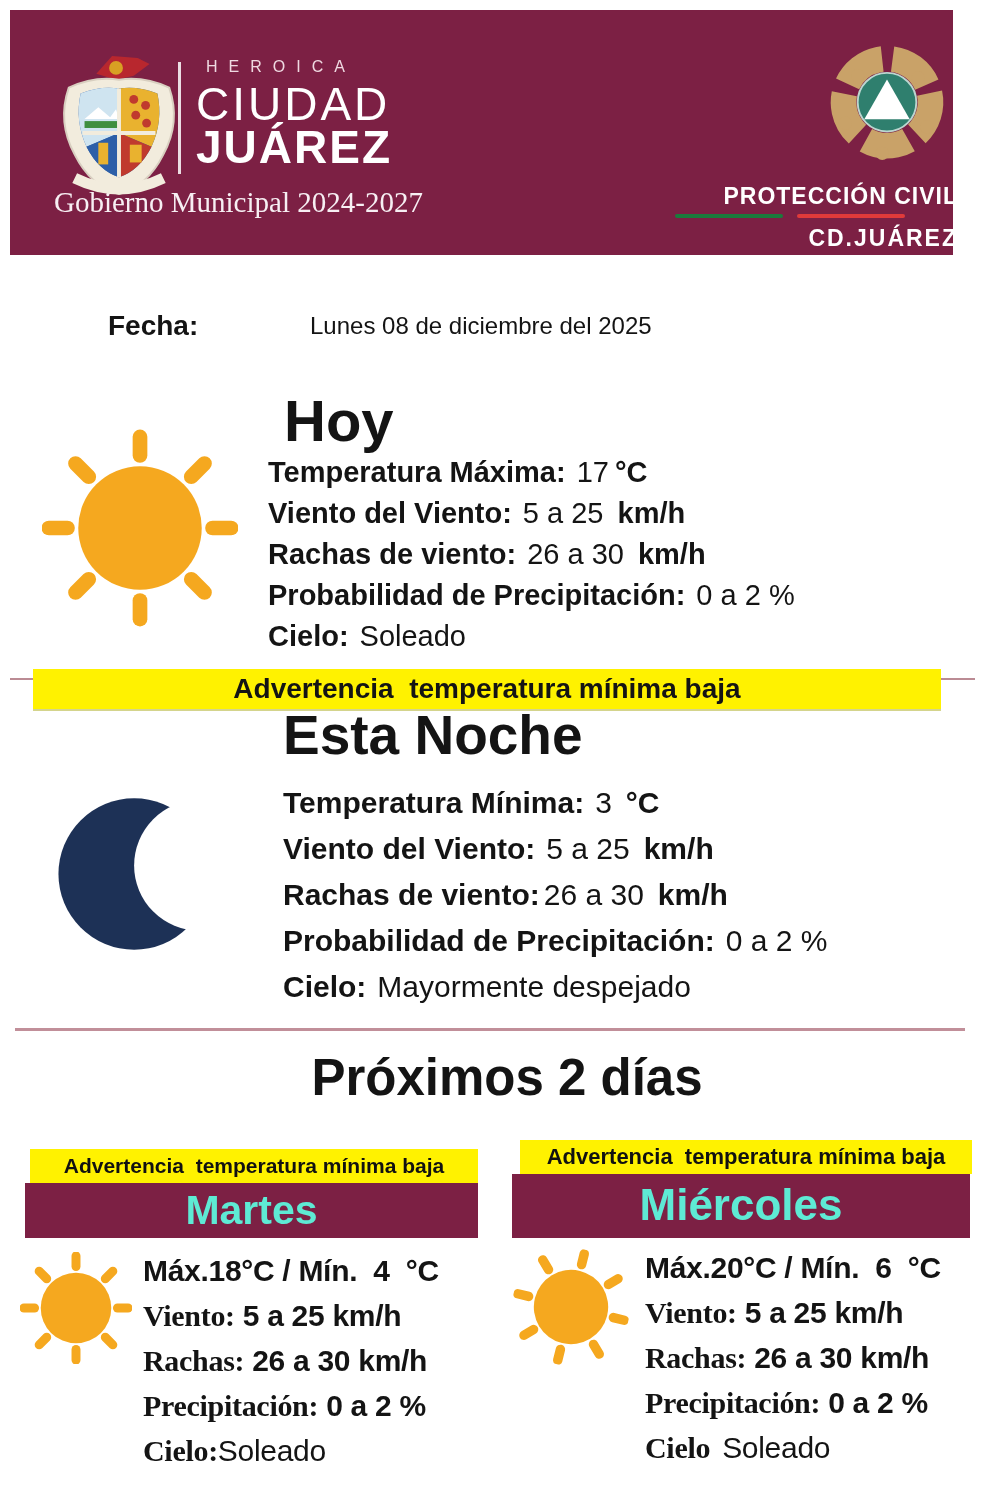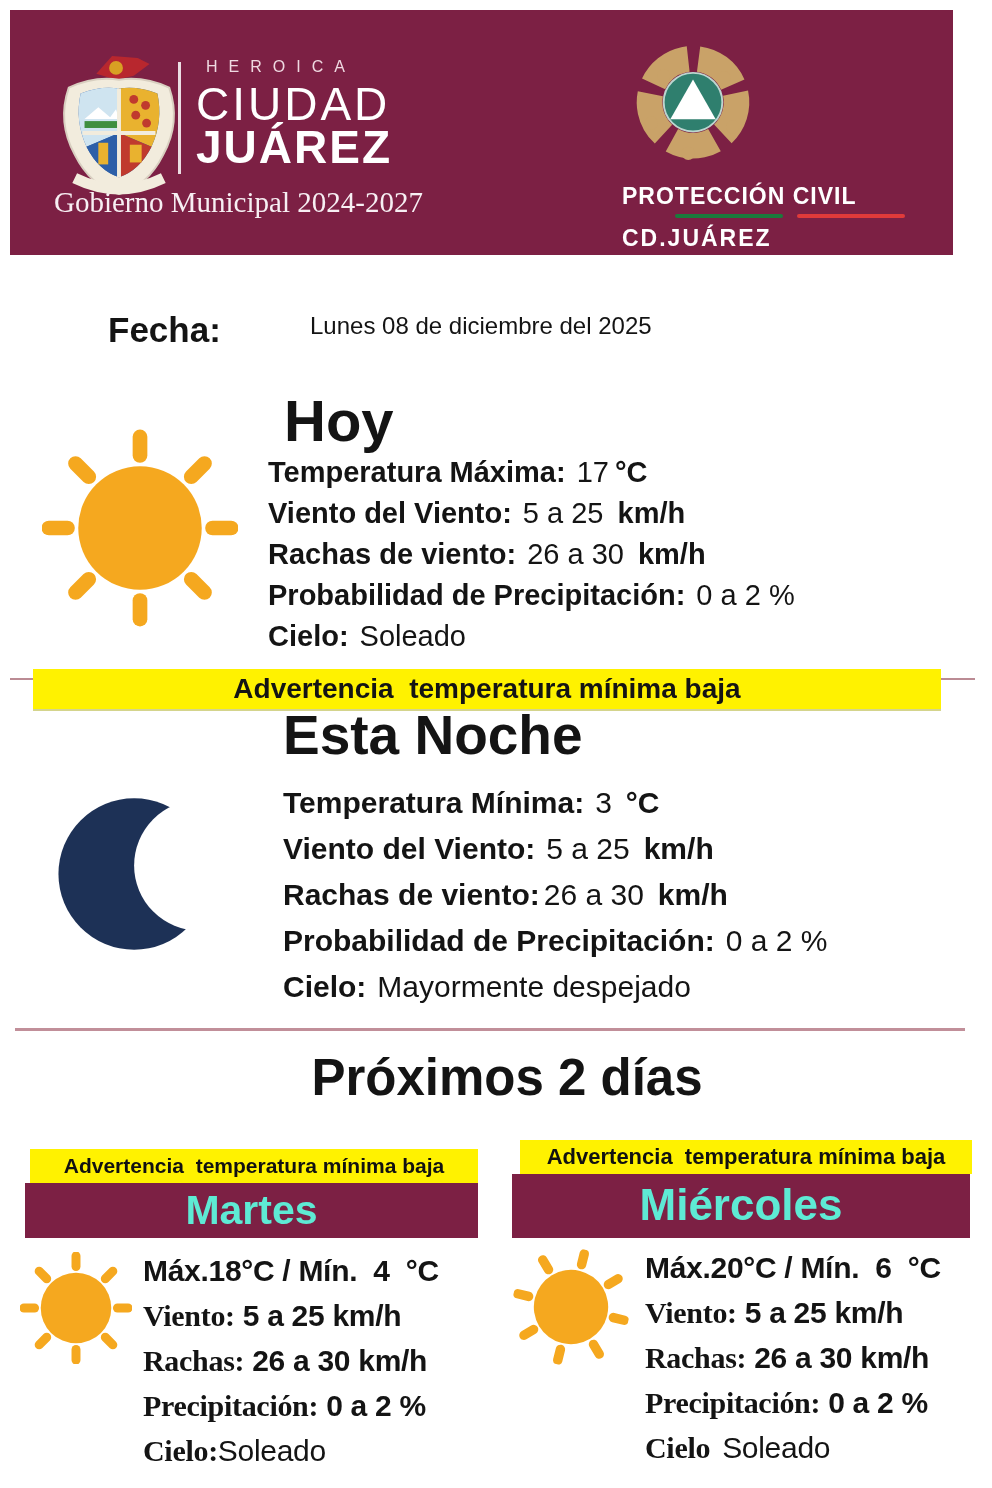--- a/index.html
+++ b/index.html
@@ -9,31 +9,31 @@
 
   
   #banner{left:10px;top:10px;width:943px;height:245px;background:#7c2044;}
   #coa{left:45px;top:38px;}
   #logo-divider{left:168px;top:52px;width:3px;height:112px;background:rgba(255,255,255,.85);}
   #citylock{left:186px;top:48px;width:240px;color:#fff;}
   .heroica{font-size:16px;letter-spacing:11px;color:#efd9e1;padding-left:10px;}
   .ciudad{font-size:46px;font-weight:400;letter-spacing:3px;line-height:42px;margin-top:7px;}
   .juarez{font-size:46px;font-weight:700;letter-spacing:2px;line-height:44px;}
   #gobierno{left:44px;top:176px;width:400px;color:#f7eff3;font-family:"Liberation Serif",serif;font-size:29px;}
-  #pcblock{left:612px;top:26px;width:336px;text-align:left;color:#fff;}
+  #pcblock{left:612px;top:26px;width:336px;text-align:right;color:#fff;}
   .pc-title{font-size:23px;font-weight:700;letter-spacing:1px;margin-top:3px;}
   .pc-underline{display:flex;justify-content:center;gap:14px;margin-top:4px;}
   .pc-underline .seg{width:108px;height:4px;border-radius:2px;}
   .seg-green{background:#1a7a3c;}
   .seg-red{background:#e03a3a;}
   .pc-sub{font-size:23px;font-weight:700;letter-spacing:2px;margin-top:7px;}
 
   
   #municipio{left:0;top:265px;width:992px;text-align:center;font-size:34px;}
-  #fecha-label{left:108px;top:310px;font-size:35px;font-weight:700;}
+  #fecha-label{left:108px;top:310px;font-size:28px;font-weight:700;}
   #fecha-value{left:272px;top:312px;font-size:24px;margin-left:38px;}
 
   
   .sec-title{font-weight:700;line-height:1;}
   #hoy-title{left:268px;top:392px;font-size:58px;margin-left:16px;}
   #hoy-rows{left:268px;top:452px;}
   #hoy-rows .wrow{font-size:29px;line-height:41px;}
   #noche-title{left:283px;top:708px;font-size:55px;}
   #noche-rows{left:283px;top:780px;}
   #noche-rows .wrow{font-size:30px;line-height:46px;}

